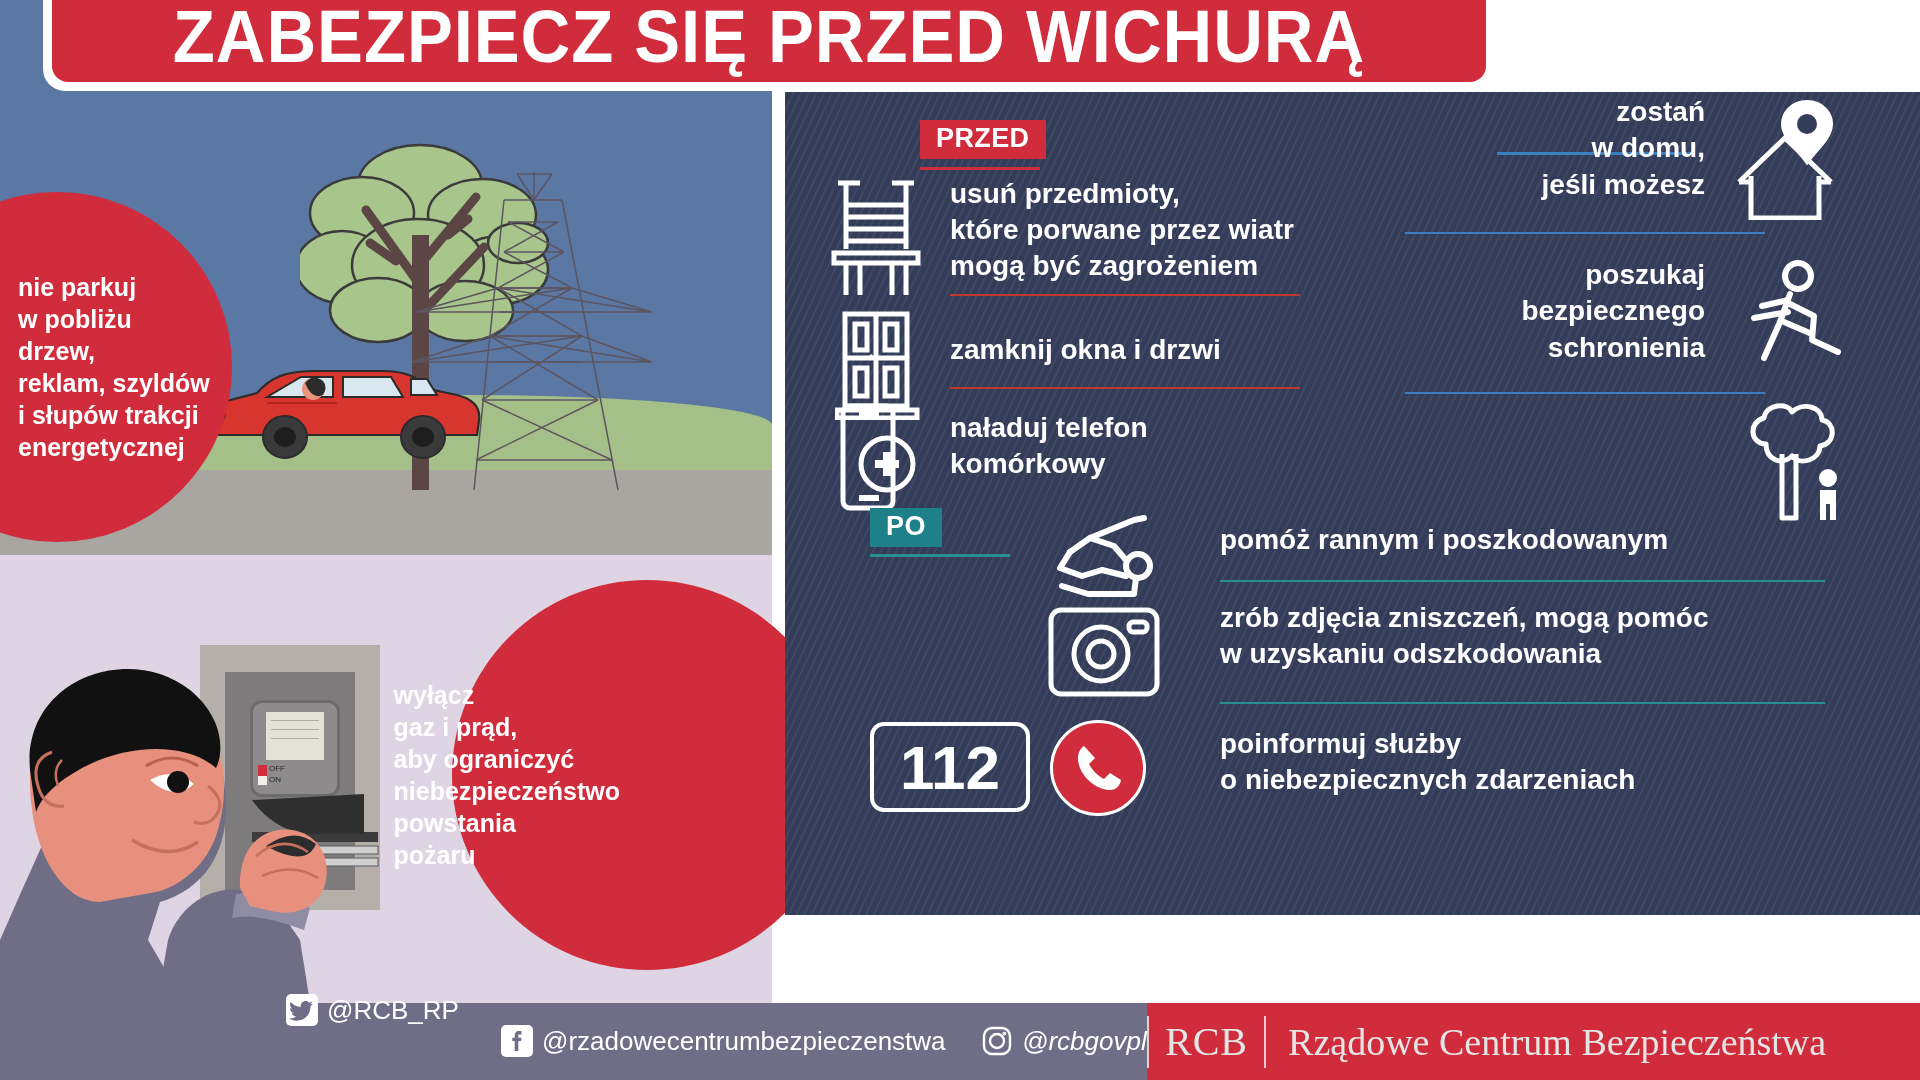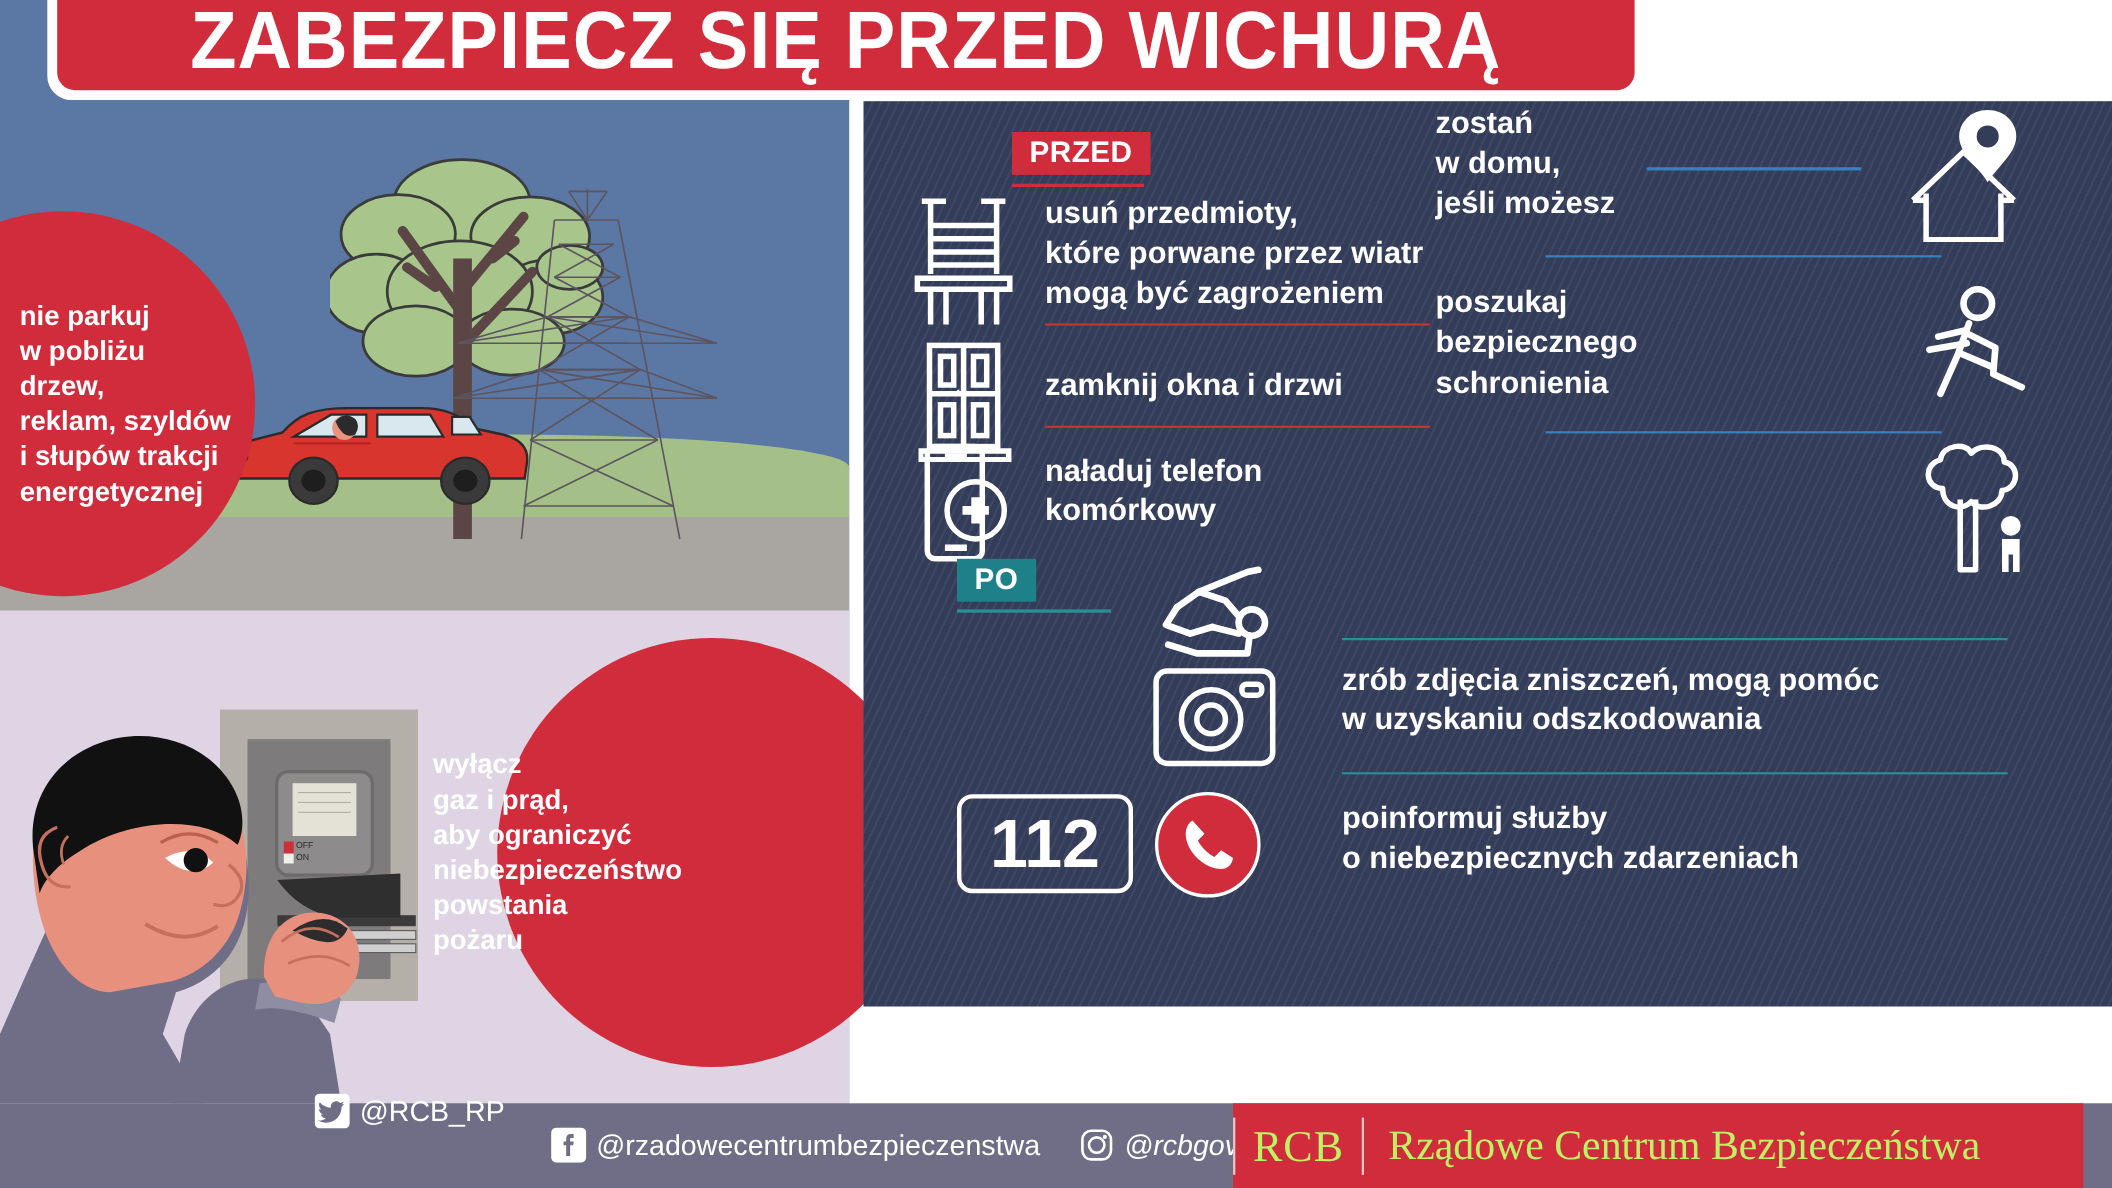--- a/index.html
+++ b/index.html
@@ -73,21 +73,21 @@
   .row-txt{
     position:absolute; color:#fff; font-weight:700; font-size:28px; line-height:1.28;
   }
   .divider{ position:absolute; height:2px; }
 
   .ico{ position:absolute; }
   .ico svg{ display:block; }
 
   
   .rcol-txt{
-    position:absolute; color:#fff; font-weight:700; font-size:28px; line-height:1.3; 
+    position:absolute; color:#fff; font-weight:700; font-size:28px; line-height:1.3; text-align:right;
   }
 
   
   .box112{
     position:absolute; border:4px solid #fff; border-radius:14px;
     display:flex; align-items:center; justify-content:center;
     color:#fff; font-weight:700;
   }
   .phone-circ{
     position:absolute; border-radius:50%; background:#d12c3c; border:3px solid #fff;
@@ -95,22 +95,22 @@
   }
 
   
   .footer{ position:absolute; left:0; top:1003px; width:1920px; height:77px; background:#6f6e86; }
   .footer-url{
     position:absolute; left:28px; top:1013px; color:#fff; font-weight:700; font-size:45px; letter-spacing:-.5px;
   }
   .soc{ position:absolute; display:flex; align-items:center; gap:8px; color:#fff; font-size:26px; }
   .soc .g{ width:34px; height:34px; display:flex; align-items:center; justify-content:center; }
   .rcb-logo{
-    position:absolute; left:1121px; top:1003px; width:773px; height:77px; background:#d12c3c;
-    display:flex; align-items:center; color:#bef264;
+    position:absolute; left:1147px; top:1003px; width:773px; height:77px; background:#d12c3c;
+    display:flex; align-items:center; color:#e5e5e5;
     font-family:"Liberation Serif", serif;
   }
   .rcb-left{ font-size:40px; letter-spacing:1px; padding:0 16px; }
   .rcb-bar{ width:2px; height:52px; background:#f2c9cd; }
   .rcb-right{ font-size:38px; padding-left:22px; }
 
   
   .title-wrap{
     position:absolute; left:43px; top:-14px; width:1452px; height:105px;
     background:#fff; border-radius:0 0 22px 22px; padding:0 9px 9px 9px;
@@ -364,20 +364,21 @@
         <g fill="none" stroke="#fff" stroke-width="6" stroke-linecap="round" stroke-linejoin="round">
           <circle cx="98" cy="52" r="12"></circle>
           <path d="M86 46 L74 32 L50 24 L30 38"></path>
           <path d="M50 24 L94 6 L104 4"></path>
           <path d="M30 38 L20 54 L42 62 L62 56"></path>
           <path d="M96 64 L94 80 L48 80 L22 72"></path>
           <path d="M62 56 L86 62"></path>
         </g>
       </svg>
     </div>
+    <div class="row-txt" style="left:435px; top:430px; white-space:pre-line;">pomóż rannym i poszkodowanym</div>
     <div class="divider" style="left:435px; top:488px; width:605px; background:#2a8f93;"></div>
 
     <div class="ico" style="left:262px; top:512px;">
       <svg width="115" height="95" viewBox="0 0 115 95">
         <g fill="none" stroke="#fff" stroke-width="5">
           <rect x="4" y="6" width="106" height="84" rx="10"></rect>
           <circle cx="54" cy="50" r="27"></circle>
           <circle cx="54" cy="50" r="13"></circle>
           <rect x="82" y="18" width="18" height="10" rx="4"></rect>
         </g>

